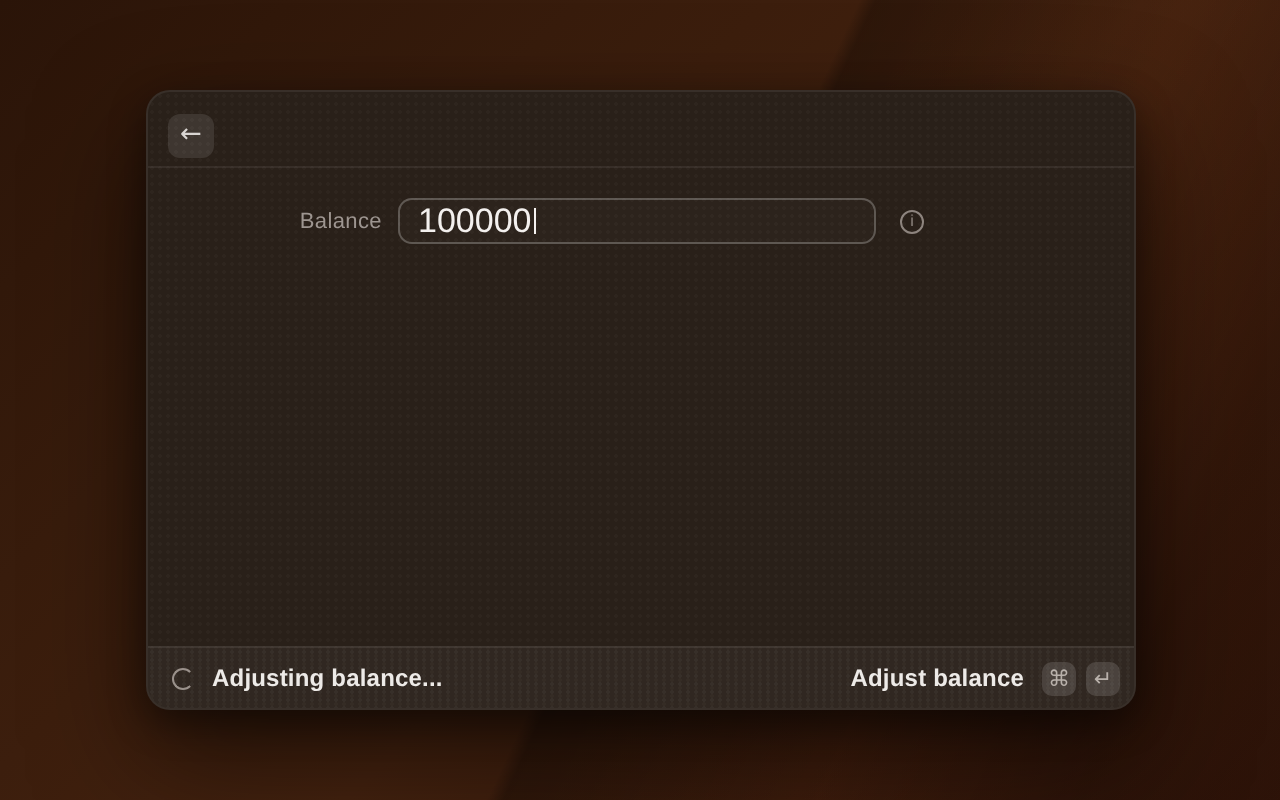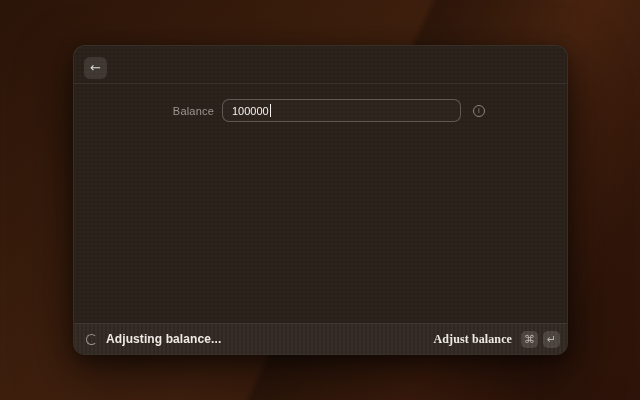--- a/index.html
+++ b/index.html
@@ -51,21 +51,20 @@
     display: flex;
     align-items: center;
     justify-content: center;
     cursor: pointer;
     font-family: "DejaVu Sans", sans-serif;
   }
 
   .body {
     flex: 1 1 auto;
     position: relative;
-    margin-left: 23px;
   }
   .form-row {
     position: absolute;
     left: 0; top: 15px;
     width: 100%;
     display: flex;
     align-items: center;
   }
   .field-label {
     flex: 0 0 117px;
@@ -76,21 +75,21 @@
     letter-spacing: 0.2px;
   }
   .text-input {
     width: 239px; height: 23px;
     border: 1px solid rgba(255,255,255,0.24);
     border-radius: 7px;
     background: rgba(255,255,255,0.015);
     display: flex;
     align-items: center;
     padding: 0 9px;
-    font-size: 11px;
+    font-size: 17px;
     color: #f3f0ee;
     cursor: text;
   }
   .caret {
     display: inline-block;
     width: 1px; height: 13px;
     background: #f5f2f0;
     margin-left: 1px;
     animation: blink 1s steps(1) infinite;
   }
@@ -148,21 +147,20 @@
     position: relative;
     z-index: 1;
     cursor: pointer;
   }
   .action-label {
     font-size: 12px;
     font-weight: 700;
     color: #edeae7;
     margin-right: 9px;
     letter-spacing: 0.1px;
-    font-family: Liberation Serif, serif;
   }
   .keycap {
     width: 17px; height: 17px;
     border-radius: 5px;
     background: rgba(255,255,255,0.13);
     color: #b9b1ab;
     font-size: 11px;
     line-height: 1;
     display: flex;
     align-items: center;

